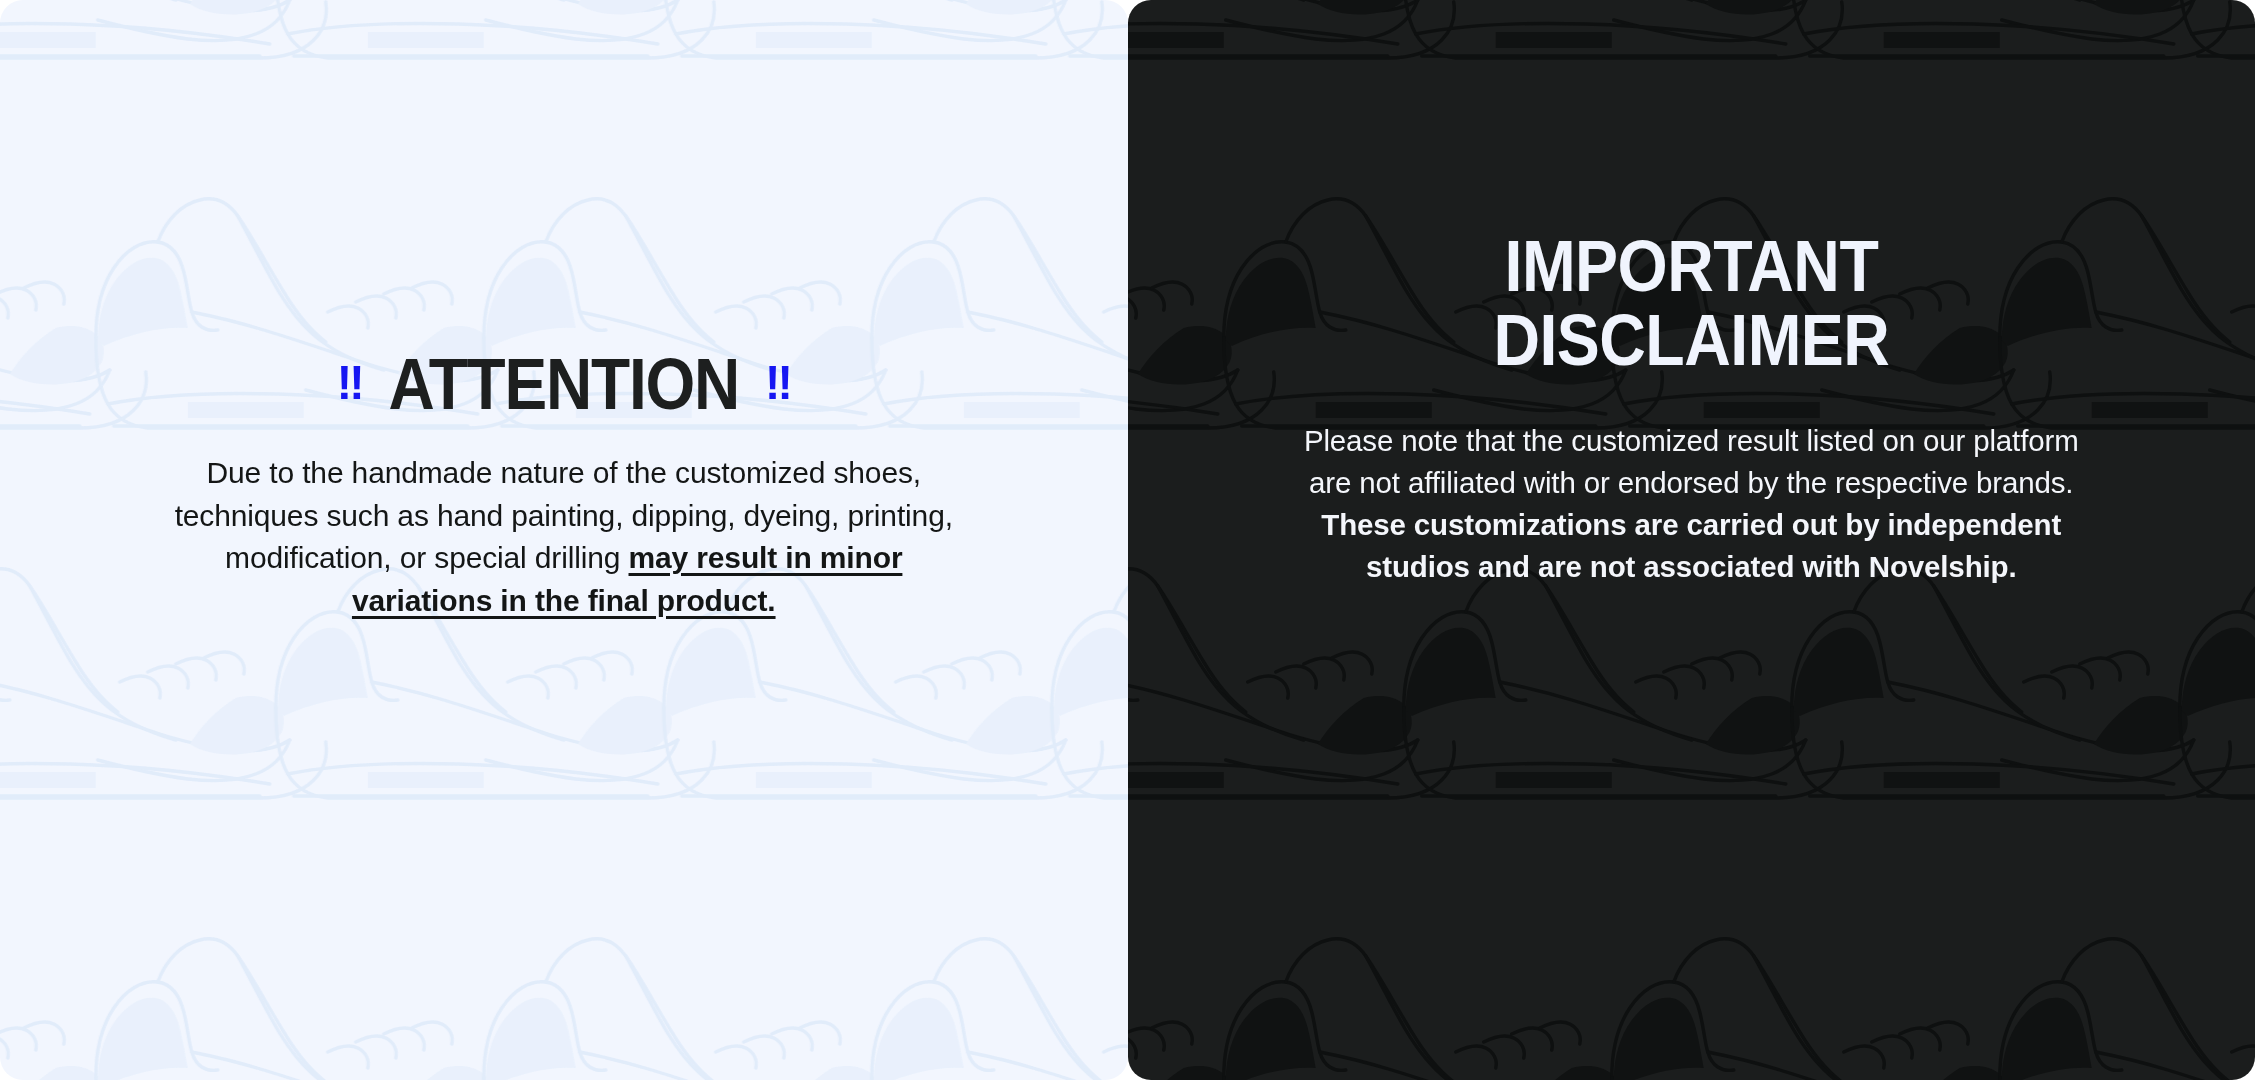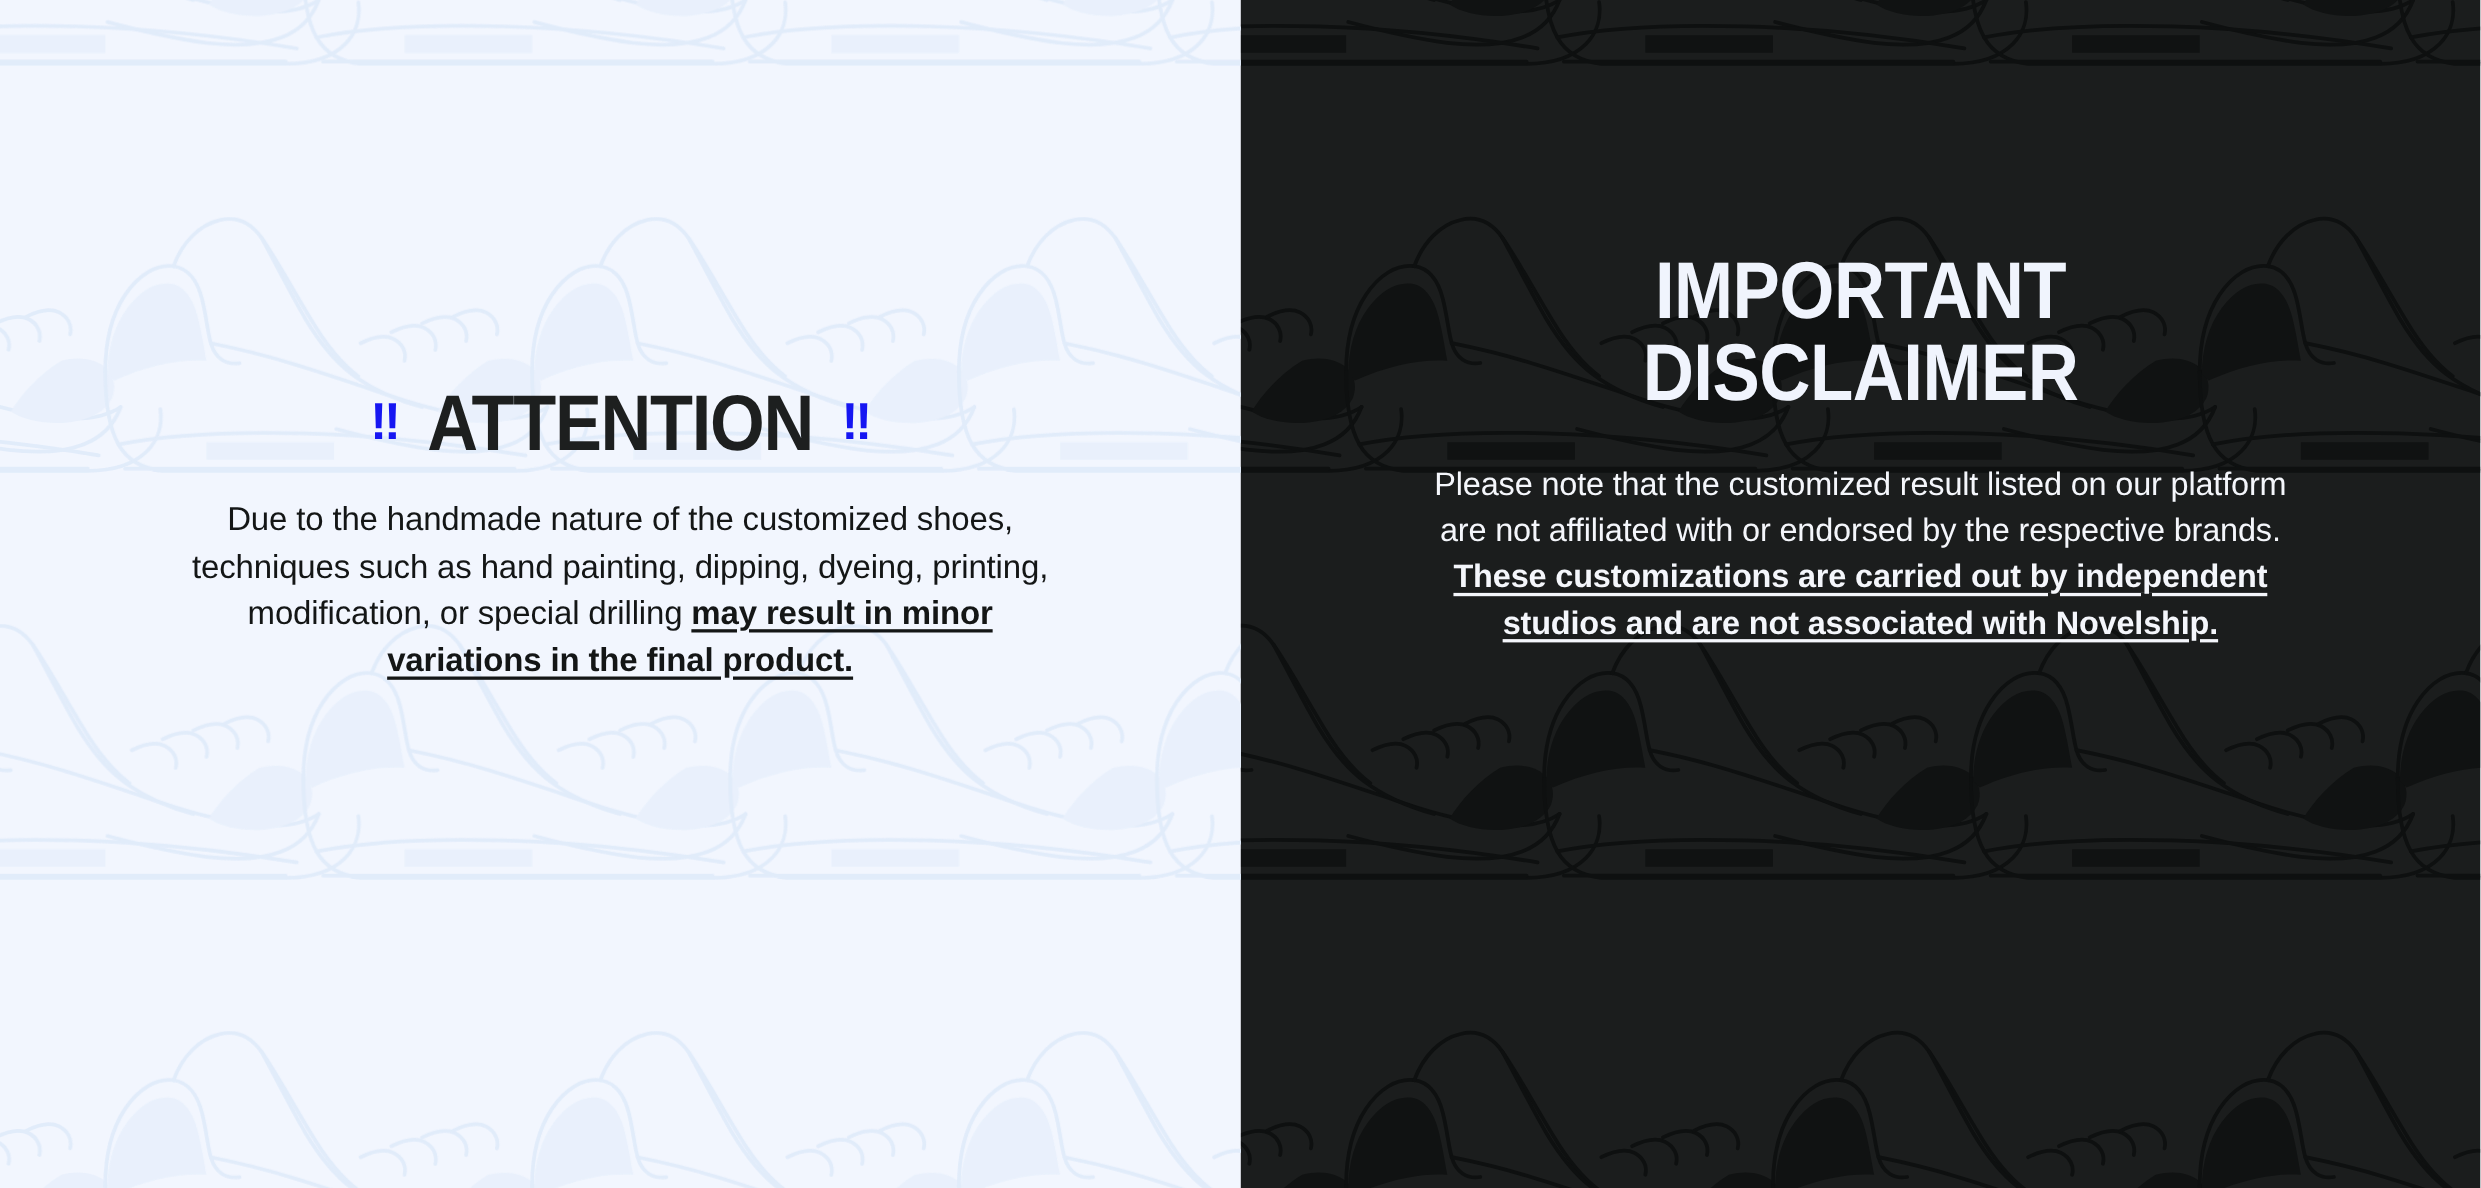--- a/index.html
+++ b/index.html
@@ -22,20 +22,21 @@
 
   .panel {
     width: 50%;
     height: 100%;
     position: relative;
     overflow: hidden;
     display: flex;
     flex-direction: column;
     align-items: center;
     justify-content: flex-start;
+    border-radius: 23px;
   }
 
   .panel-light { background: #F2F6FE; }
   .panel-dark  { background: #1B1D1D; }
 
   
   .pattern {
     position: absolute;
     inset: 0;
     width: 100%;
@@ -126,21 +127,20 @@
     width: 810px;
     text-align: center;
     font-size: 29.5px;
     line-height: 1.42;
     color: #F4F6FB;
     font-weight: 400;
     letter-spacing: -0.15px;
   }
   .body-dark .emph {
     font-weight: 700;
-    text-decoration: underline;
     text-underline-offset: 5px;
     text-decoration-thickness: 2.5px;
   }
 </style>
 </head>
 <body>
 
 <div class="banner">
 
   <section class="panel panel-light">

